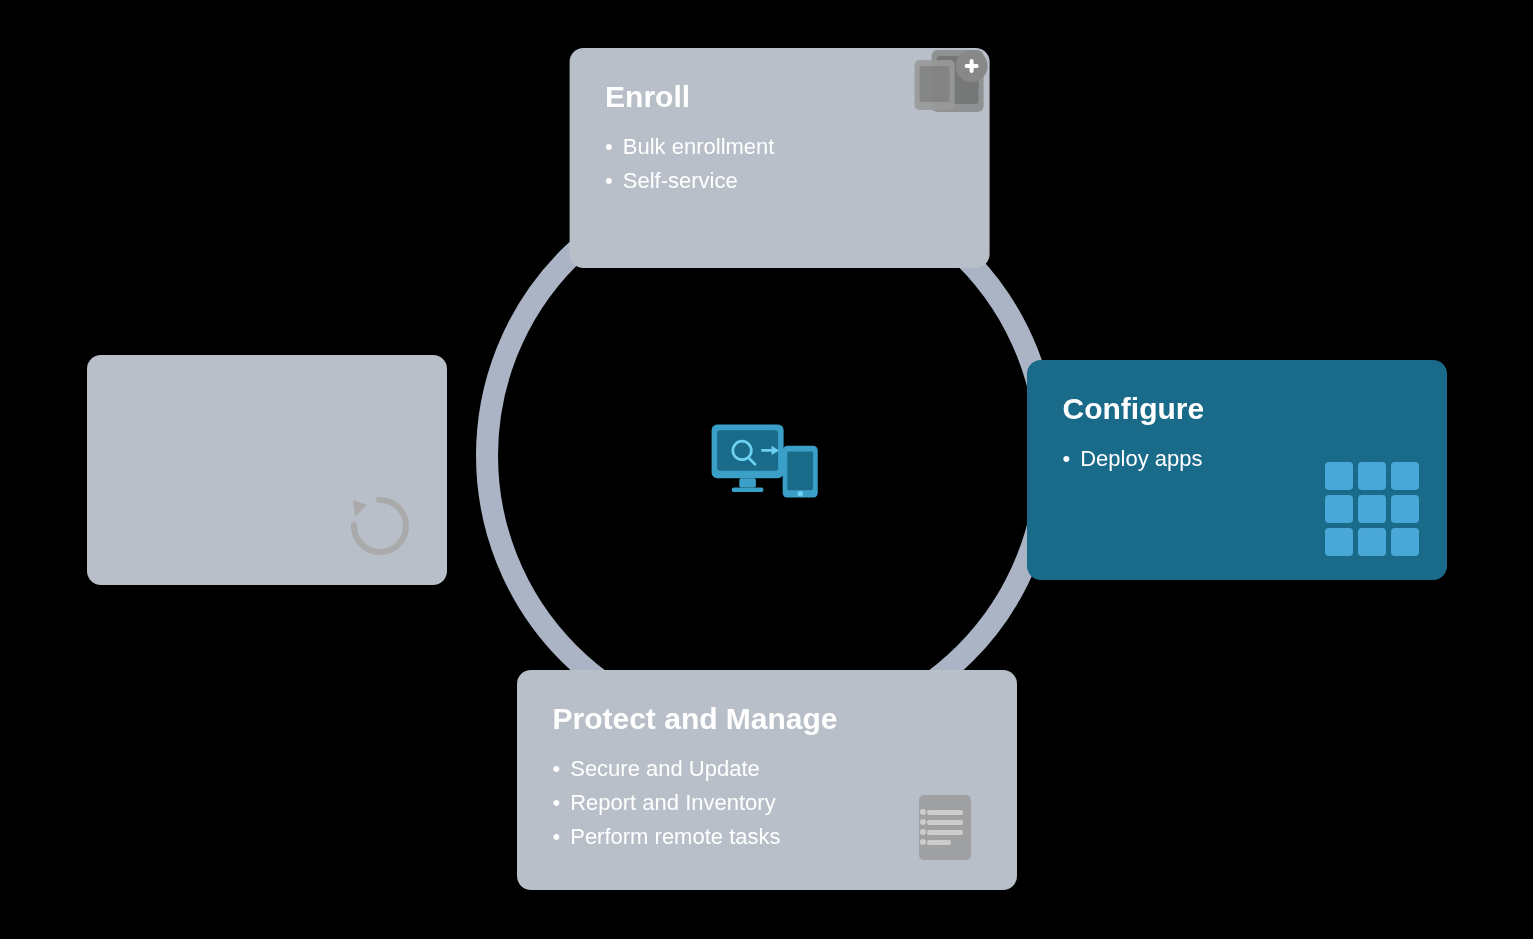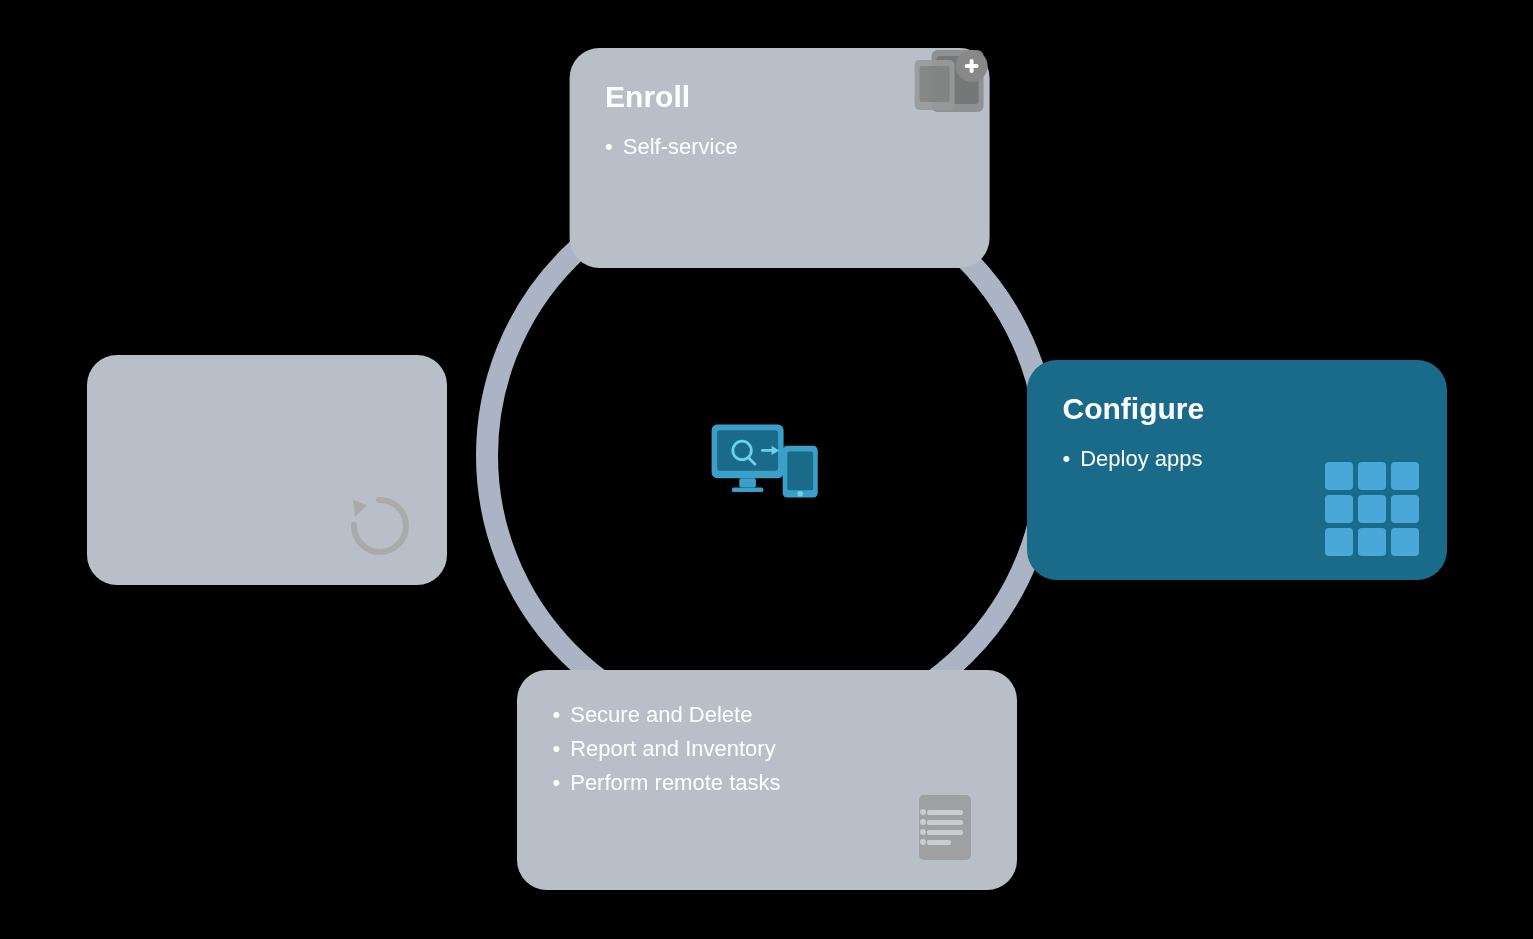--- a/index.html
+++ b/index.html
@@ -27,21 +27,21 @@
       top: 50%;
       left: 50%;
       transform: translate(-50%, -52%);
       width: 720px;
       height: 720px;
     }
 
     
     .card {
       position: absolute;
-      border-radius: 30px;
+      border-radius: 14px;
       padding: 32px 36px;
       color: #fff;
     }
 
     .card-gray {
       background: #b8bfc8;
     }
 
     .card-blue {
       background: #1a6a8a;
@@ -192,20 +192,21 @@
         <rect x="5" y="22" width="40" height="50" rx="5" fill="#999" opacity="0.9"></rect>
         <rect x="10" y="28" width="30" height="36" rx="2" fill="#777" opacity="0.6"></rect>
 
         <circle cx="62" cy="28" r="16" fill="#888"></circle>
         <rect x="55" y="26" width="14" height="4" rx="2" fill="#fff"></rect>
         <rect x="60" y="21" width="4" height="14" rx="2" fill="#fff"></rect>
       </svg>
     </div>
     <h2>Enroll</h2>
     <ul>
+      <li>Bulk enrollment</li>
       <li>Self-service</li>
     </ul>
   </div>
 
   <div class="card card-blue card-configure">
     <h2>Configure</h2>
     <ul>
       <li>Deploy apps</li>
     </ul>
 
@@ -216,22 +217,23 @@
       <div class="grid-cell"></div>
         <div class="grid-cell"></div>
         <div class="grid-cell"></div>
       <div class="grid-cell"></div>
         <div class="grid-cell"></div>
         <div class="grid-cell"></div>
     </div>
   </div>
 
   <div class="card card-gray card-protect">
+    <h2>Protect and Manage</h2>
     <ul>
-      <li>Secure and Delete</li>
+      <li>Secure and Update</li>
       <li>Report and Inventory</li>
       <li>Perform remote tasks</li>
     </ul>
 
     <div class="protect-icon">
       <svg viewBox="0 0 80 80" fill="none" xmlns="http://www.w3.org/2000/svg">
         <rect x="10" y="5" width="52" height="65" rx="5" fill="#999" opacity="0.8"></rect>
         <rect x="18" y="20" width="36" height="5" rx="2" fill="#ccc"></rect>
         <rect x="18" y="30" width="36" height="5" rx="2" fill="#ccc"></rect>
         <rect x="18" y="40" width="36" height="5" rx="2" fill="#ccc"></rect>

